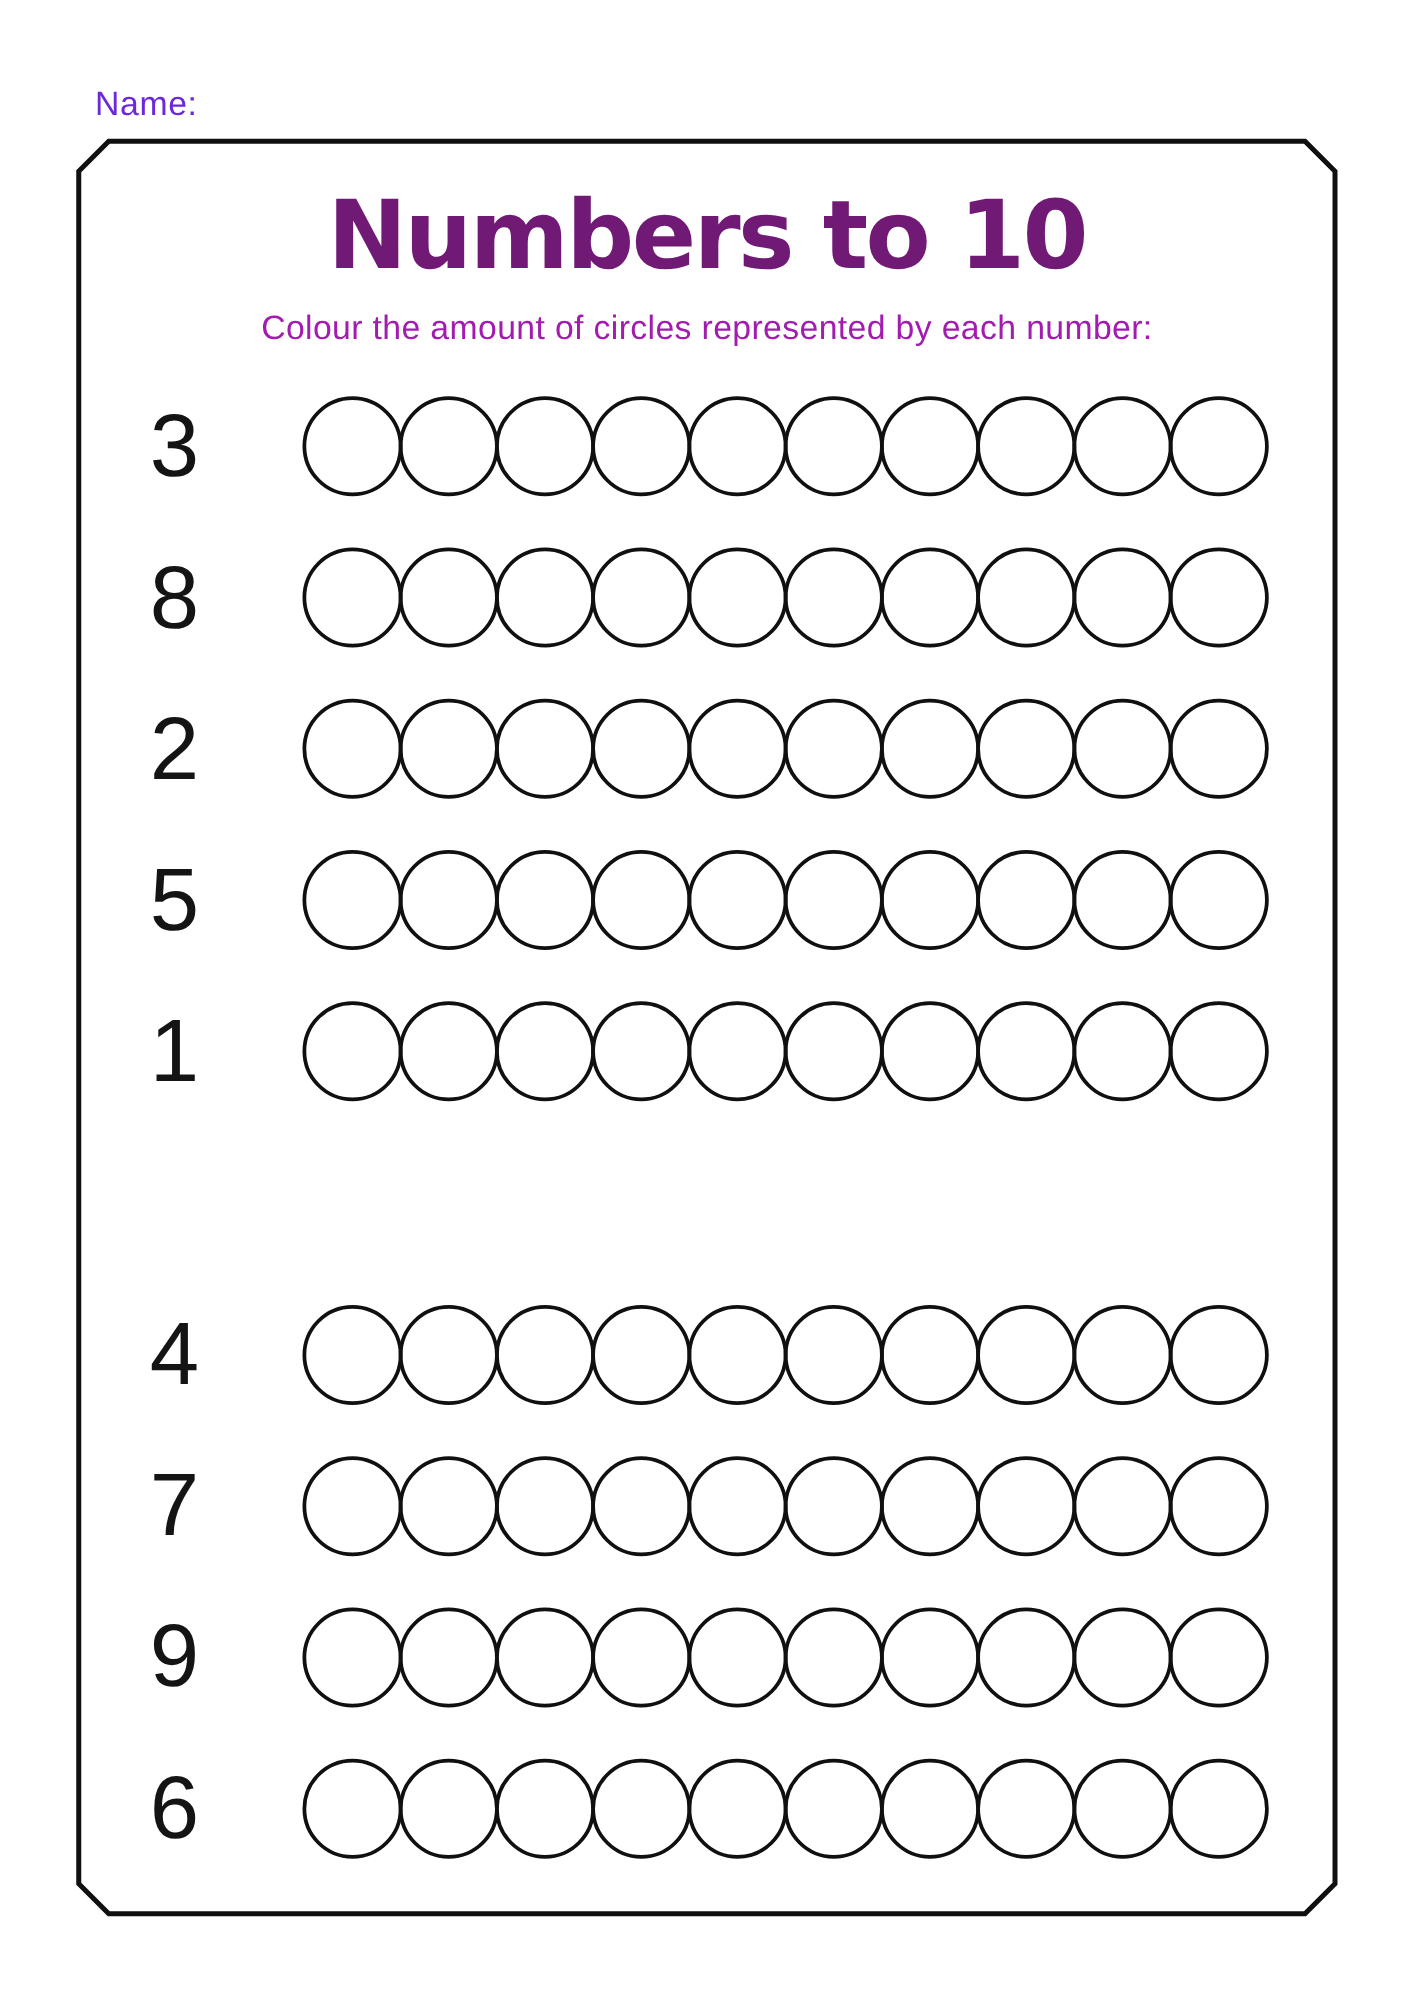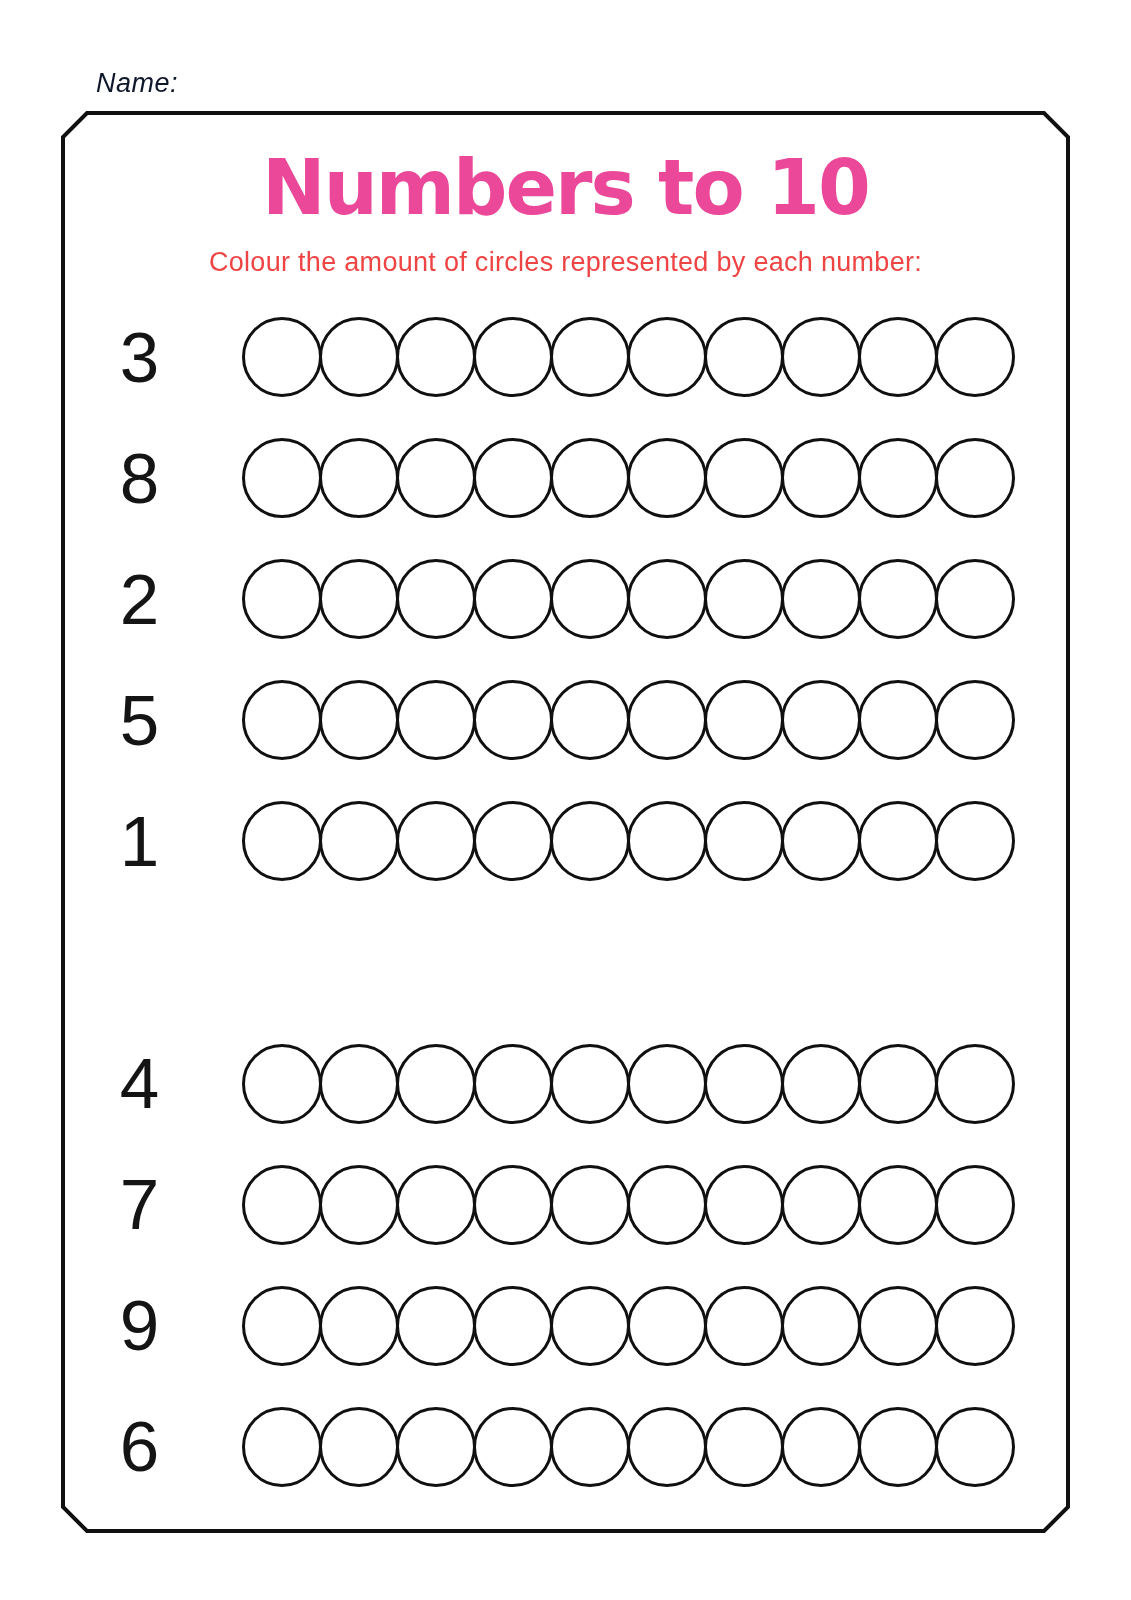--- a/index.html
+++ b/index.html
@@ -11,58 +11,57 @@
     position: relative;
     width: 1131px;
     height: 1600px;
     background: #ffffff;
     font-family: "Liberation Sans", sans-serif;
     color: #111111;
     overflow: hidden;
   }
   .name-label {
     position: absolute;
-    left: 96px;
+    left: 76px;
     top: 68px;
     font-size: 27px;
     letter-spacing: 0.5px;
-    color: #0f172a;
-    font-style: italic;
+    color: #6d28d9;
   }
   .border-svg {
     position: absolute;
     left: 0;
     top: 0;
     width: 1131px;
     height: 1600px;
     pointer-events: none;
   }
   .title {
     position: absolute;
     left: 63px;
     top: 150px;
     width: 1005px;
     text-align: center;
     font-family: "DejaVu Sans", "Liberation Sans", sans-serif;
     font-weight: 700;
     font-size: 76px;
     letter-spacing: -2px;
     line-height: 1;
-    color: #ec4899;
+    color: #701a75;
   }
   .instruction {
     position: absolute;
     left: 63px;
     top: 246px;
     width: 1005px;
     text-align: center;
     font-size: 27px;
     letter-spacing: 0.3px;
     line-height: 1.2;
-    color: #ef4444;
+    color: #a21caf;
   }
   .rows {
     position: absolute;
     left: 0;
     top: 0;
     width: 1131px;
     height: 1600px;
   }
   .row {
     position: absolute;

